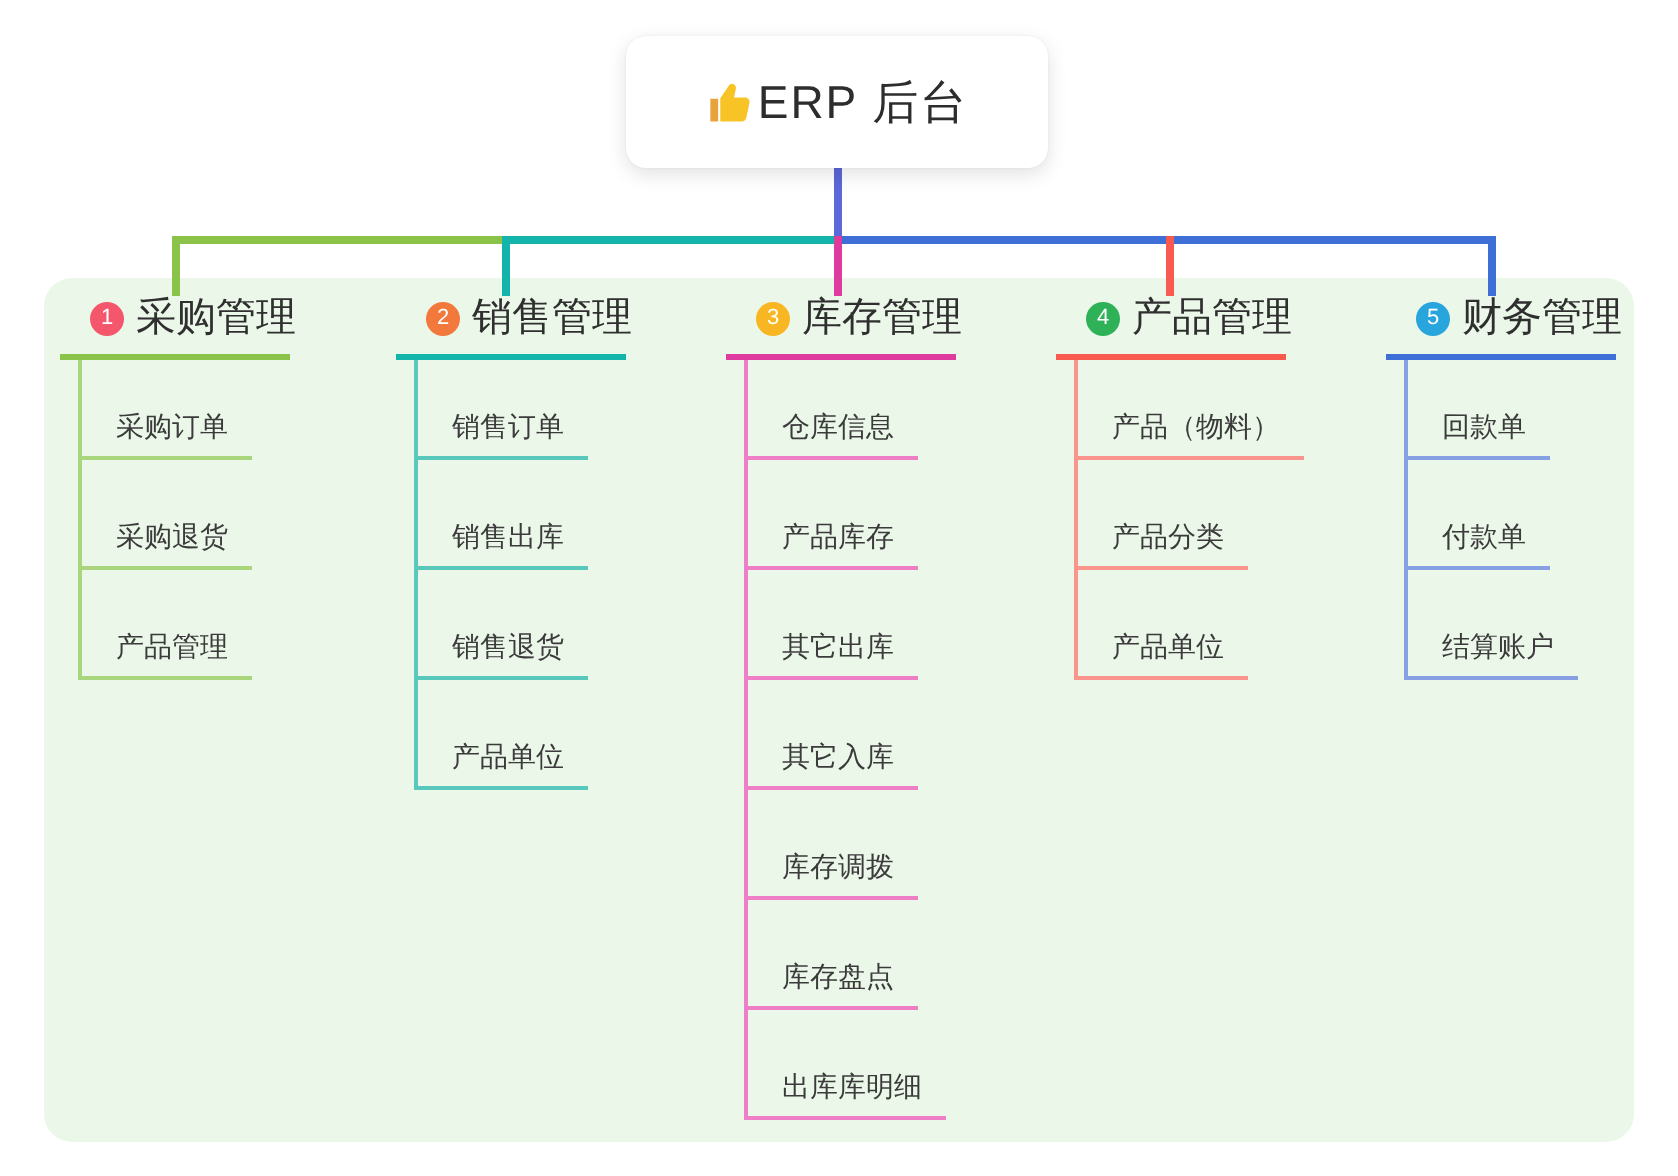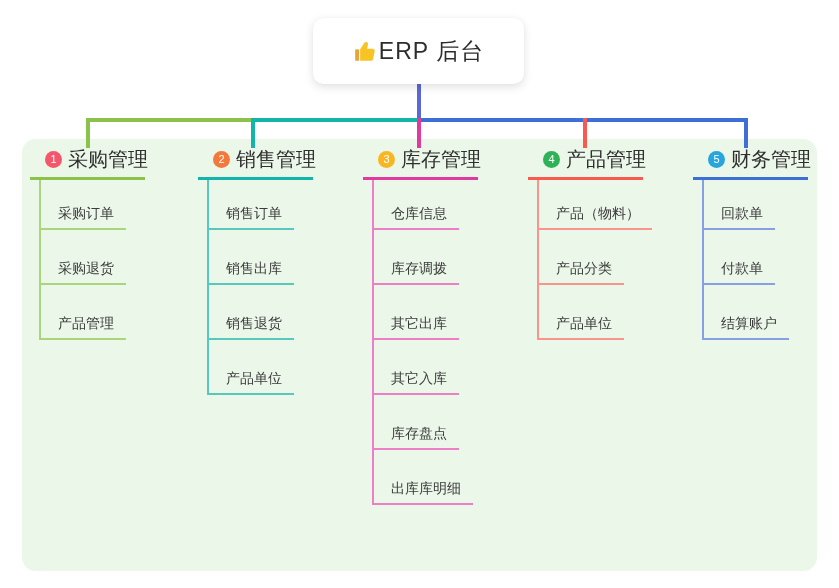--- a/index.html
+++ b/index.html
@@ -109,27 +109,30 @@
   <div class="branch" style="left: 363px; --main: #df3a9e; --light: #ee7ec5; --badge: #f8b722;">
     <div class="branch-header">
       <span class="badge">3</span>
       <span class="branch-label">库存管理</span>
     </div>
     <div class="children">
       <div class="child-row">
           <span class="child-label">仓库信息</span>
         </div>
       <div class="child-row">
-          <span class="child-label">库存调拨</span>
+          <span class="child-label">产品库存</span>
         </div>
       <div class="child-row">
           <span class="child-label">其它出库</span>
         </div>
       <div class="child-row">
           <span class="child-label">其它入库</span>
+        </div>
+      <div class="child-row">
+          <span class="child-label">库存调拨</span>
         </div>
       <div class="child-row">
           <span class="child-label">库存盘点</span>
         </div>
       <div class="child-row">
           <span class="child-label">出库库明细</span>
         </div>
     </div>
   </div>
 

